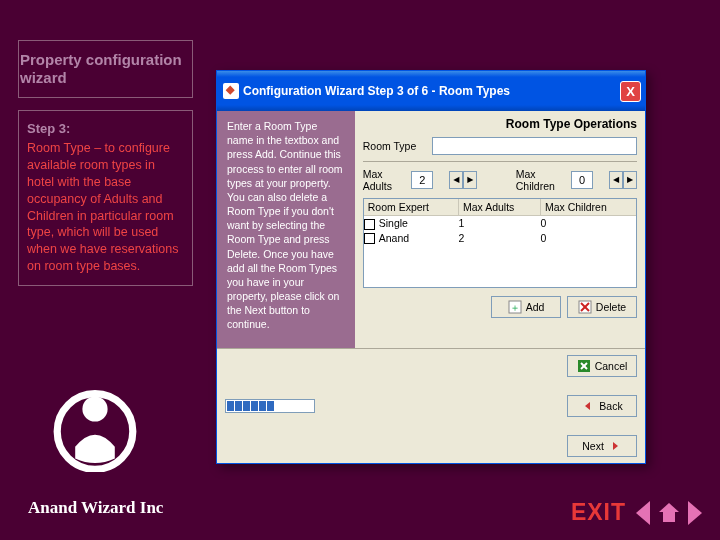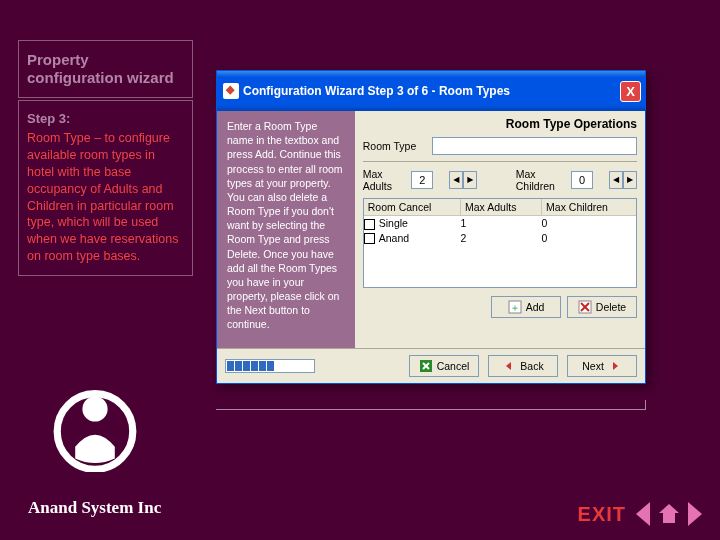--- a/index.html
+++ b/index.html
@@ -1,31 +1,31 @@
 <!DOCTYPE html>
 <html><head>
 <meta charset="utf-8">
 <style>
   * { box-sizing: border-box; margin: 0; padding: 0; }
   body { width: 720px; height: 540px; background: #4a0033; font-family: Tahoma, Arial, sans-serif; overflow: hidden; position: relative; }
   
   .left-panel { position: absolute; left: 18px; top: 40px; width: 175px; }
-  .title-box { background: #4a0033; border: 1px solid #8a5b78; padding: 10px 8px; margin-bottom: 2px; }
+  .title-box { background: #4a0033; border: 1px solid #8a5b78; padding: 10px 1px; margin-bottom: 12px; }
   .title-box .t { color: #b284a8; font-size: 15px; font-weight: bold; line-height: 1.2; }
   .desc-box { border: 1px solid #8a5b78; padding: 10px 8px; }
   .desc-box .step { color: #b284a8; font-size: 13px; font-weight: bold; margin-bottom: 4px; }
   .desc-box .body { color: #ef4444; font-size: 12.5px; line-height: 1.35; }
   
   .logo { position: absolute; left: 50px; bottom: 68px; width: 90px; height: 90px; }
   .footer { position: absolute; left: 28px; bottom: 22px; }
   .footer .co { color: #fff; font-size: 17px; font-weight: bold; font-family: "Times New Roman", serif; }
   .footer .tag { color: #fff; font-size: 11px; font-style: italic; margin-top: -2px; padding-left: 18px; }
   
   .bottom-nav { position: absolute; right: 18px; bottom: 14px; display: flex; gap: 10px; align-items: center; }
-  .exit { color: #e83838; font-size: 20px; font-weight: bold; font-family: Arial, sans-serif; letter-spacing: 1px; cursor: pointer; }
+  .exit { color: #e83838; font-size: 23px; font-weight: bold; font-family: Arial, sans-serif; letter-spacing: 1px; cursor: pointer; }
   .nav-arrows { display: flex; gap: 3px; }
   .nav-arrow { width: 0; height: 0; border-top: 12px solid transparent; border-bottom: 12px solid transparent; cursor: pointer; }
   .nav-arrow.left { border-right: 14px solid #e572b5; }
   .nav-arrow.right { border-left: 14px solid #e572b5; }
   .nav-home { width: 24px; height: 24px; margin: 0 4px; position: relative; cursor: pointer; }
   .nav-home::before { content: ""; position: absolute; top: 2px; left: 2px; width: 0; height: 0; border-left: 10px solid transparent; border-right: 10px solid transparent; border-bottom: 9px solid #e572b5; }
   .nav-home::after { content: ""; position: absolute; top: 11px; left: 6px; width: 12px; height: 10px; background: #e572b5; }
   
   .app-window { position: absolute; left: 216px; top: 70px; width: 430px; background: #ece9d8; border: 1px solid #0054e3; box-shadow: 4px 4px 10px rgba(0,0,0,0.4); }
   .titlebar { height: 40px; background: linear-gradient(180deg,#3a8de8 0%,#0054e3 15%,#0054e3 85%,#0044b8 100%); display: flex; align-items: center; padding: 0 4px 0 6px; color: #fff; font-size: 12px; font-weight: bold; }
@@ -60,21 +60,21 @@
   .table td .chk { display: inline-block; width: 11px; height: 11px; border: 1px solid #000; margin-right: 4px; vertical-align: middle; }
   
   .button-row { display: flex; justify-content: flex-end; gap: 6px; margin-top: 8px; }
   .win-btn { min-width: 70px; height: 22px; border: 1px solid #7f9db9; background: #ece9d8; font-size: 10.5px; display: inline-flex; align-items: center; justify-content: center; gap: 4px; cursor: pointer; padding: 0 8px; }
   .win-btn .ico { width: 14px; height: 14px; display: inline-block; }
   
   .footer-bar { background: #ece9d8; border-top: 1px solid #aca899; padding: 6px 8px; display: flex; align-items: center; }
   .progress { width: 90px; height: 14px; border: 1px solid #7f9db9; background: #fff; display: flex; gap: 1px; padding: 1px; }
   .progress .seg { width: 7px; height: 100%; background: #2f6ac0; }
   .progress .seg.off { background: transparent; border: 0; }
-  .footer-btns { margin-left: auto; display: flex; gap: 9px; }
+  .footer-btns { margin-left: auto; display: flex; gap: 18px; flex-direction: column; }
   
   .under-app { position: absolute; left: 216px; top: 400px; width: 430px; height: 10px; border-bottom: 1px solid #a58ba0; border-right: 1px solid #a58ba0; }
 </style>
 </head>
 <body>
 
 <div class="left-panel">
   <div class="title-box">
     <div class="t">Property configuration wizard</div>
   </div>
@@ -84,21 +84,21 @@
   </div>
 </div>
 
 <svg class="logo" viewBox="0 0 100 100">
   <circle cx="50" cy="55" r="42" fill="none" stroke="#fff" stroke-width="8"></circle>
   <circle cx="50" cy="30" r="14" fill="#fff"></circle>
   <path d="M 28 72 Q 50 45 72 72 L 72 85 Q 50 95 28 85 Z" fill="#fff"></path>
 </svg>
 
 <div class="footer">
-  <div class="co">Anand System Inc</div>
+  <div class="co">Anand Wizard Inc</div>
 </div>
 
 <div class="bottom-nav">
   <div class="exit">EXIT</div>
   <div class="nav-arrows">
     <div class="nav-arrow left"></div>
     <div class="nav-home"></div>
     <div class="nav-arrow right"></div>
   </div>
 </div>
@@ -134,21 +134,21 @@
         <input class="text-input num" value="0" style="">
         <span class="spinner">
           <span class="btn">◀</span>
           <span class="btn">▶</span>
         </span>
       </div>
       <div class="table-wrap">
         <table class="table">
           <thead>
               <tr>
-            <th>Room Cancel</th>
+            <th>Room Expert</th>
             <th>Max Adults</th>
             <th>Max Children</th>
           </tr>
             </thead>
           <tbody>
             <tr>
               <td><span class="chk"></span><span>Single</span></td>
               <td>1</td>
               <td>0</td>
             </tr>

